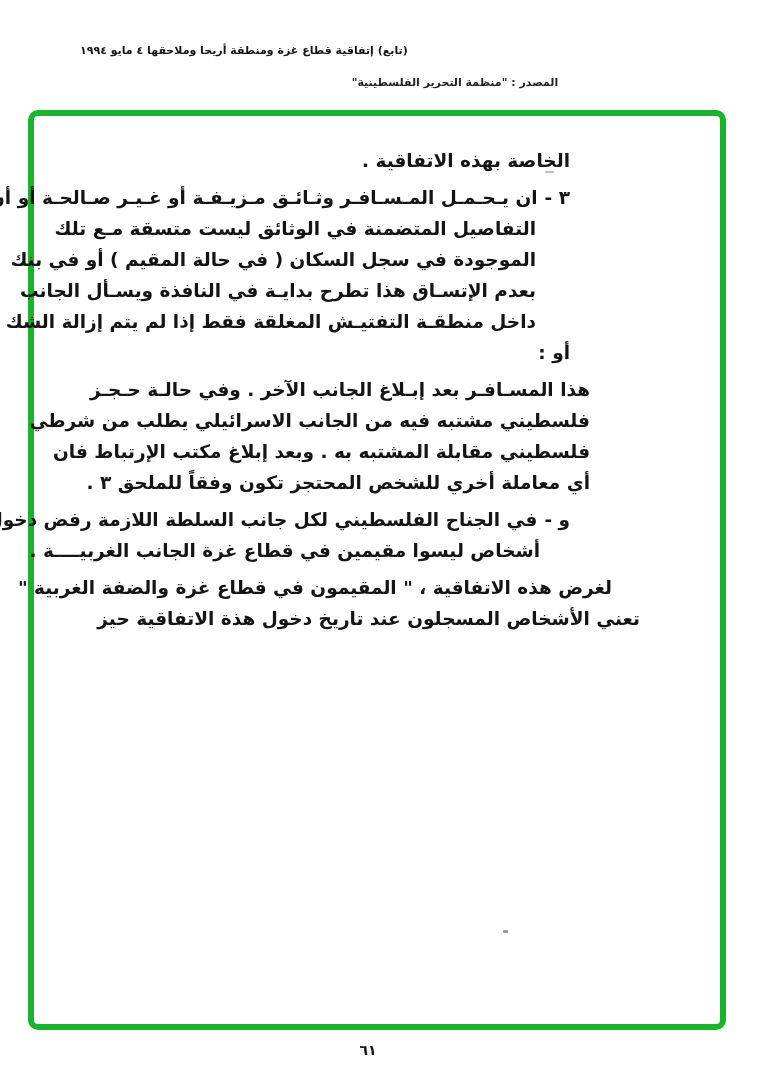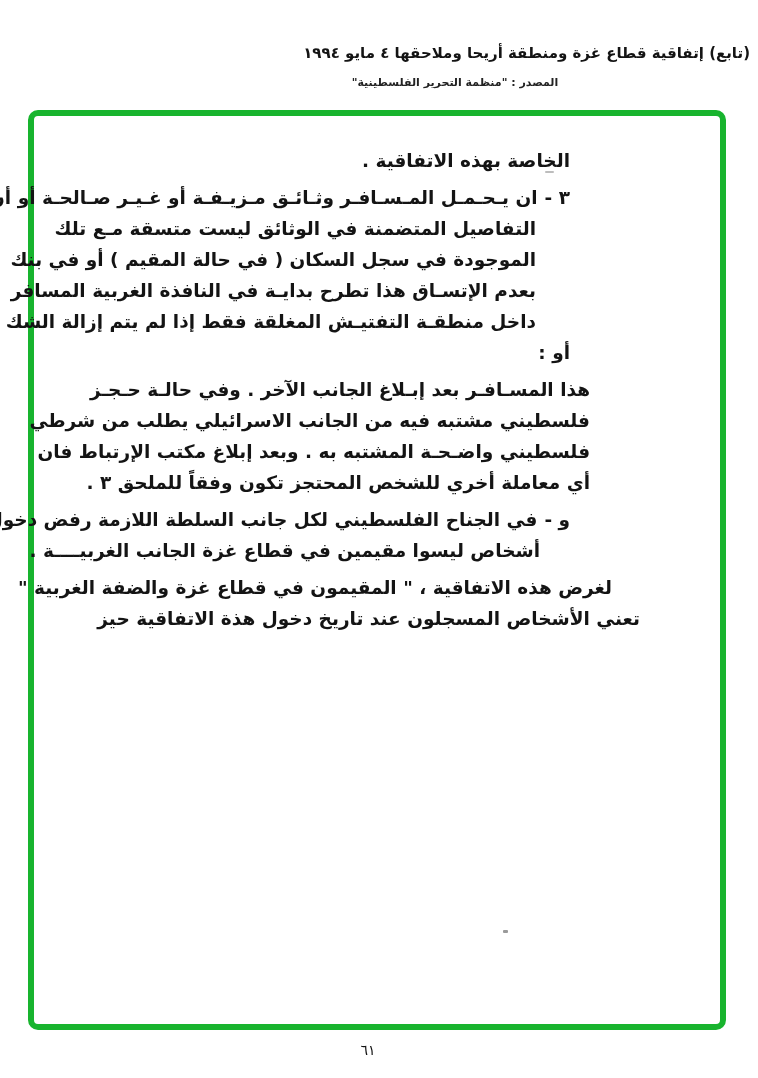--- a/index.html
+++ b/index.html
@@ -3,23 +3,23 @@
 <meta charset="utf-8">
 <style>
   html,body{margin:0;padding:0;}
   body{
     width:758px;height:1078px;position:relative;
     background:#ffffff;overflow:hidden;
     font-family:"DejaVu Sans",sans-serif;
     color:#141414;
   }
   .doc-title{
-    position:absolute;top:44px;left:80px;right:8px;
-    text-align:right;direction:rtl;
-    font-size:15px;font-weight:bold;letter-spacing:0;
+    position:absolute;top:44px;left:80px;right:0;
+    text-align:left;direction:rtl;
+    font-size:11px;font-weight:bold;letter-spacing:0;
   }
   .doc-source{
     position:absolute;top:76px;left:152px;right:0;
     text-align:center;direction:rtl;
     font-size:11px;font-weight:bold;color:#222;
   }
   .frame{
     position:absolute;left:28px;top:110px;
     width:686px;height:908px;
     border:6px solid #18b42e;border-radius:10px;
@@ -31,21 +31,21 @@
     font-size:18.5px;font-weight:bold;line-height:31px;
   }
   .block{margin:0 0 6px 0;}
   .block:last-child{margin-bottom:0;}
   .line{white-space:nowrap;}
   .cont{padding-right:34px;}
   .marker{margin-left:7px;}
   .page-number{
     position:absolute;top:1042px;left:348px;width:40px;
     text-align:center;direction:rtl;
-    font-size:14px;font-weight:normal;
+    font-size:14px;font-weight:bold;
   }
   .artifact{position:absolute;background:#9a9a9a;border-radius:1px;}
 </style>
 </head>
 <body>
 
 <div class="doc-title">(تابع) إتفاقية قطاع غزة ومنطقة أريحا وملاحقها ٤ مايو ١٩٩٤</div>
 <div class="doc-source">المصدر :  "منظمة التحرير الفلسطينية"</div>
 
 <div class="frame"></div>
@@ -56,30 +56,30 @@
     <div class="line">الخاصة بهذه الاتفاقية .</div>
   </div>
 
 
   <div class="block">
     <div class="line">
       <span class="marker">٣ -</span><span>ان يـحـمـل المـسـافـر وثـائـق مـزيـفـة أو غـيـر صـالحـة أو أن</span>
     </div>
     <div class="line cont">التفاصيل المتضمنة في الوثائق ليست متسقة مـع تلك</div>
     <div class="line cont">الموجودة في سجل السكان ( في حالة المقيم ) أو في بنك</div>
-    <div class="line cont">بعدم الإتسـاق هذا تطرح بدايـة في النافذة الغربية المسافر</div>
+    <div class="line cont">بعدم الإتسـاق هذا تطرح بدايـة في النافذة ويسـأل الجانب</div>
     <div class="line cont">داخل منطقـة التفتيـش المغلقة فقط إذا لم يتم إزالة الشك ،</div>
     <div class="line" style="padding-right:0">أو :</div>
   </div>
 
 
   <div class="block" style="margin-right:-20px">
     <div class="line">هذا المسـافـر بعد إبـلاغ الجانب الآخر . وفي حالـة حـجـز</div>
     <div class="line">فلسطيني مشتبه فيه من الجانب الاسرائيلي يطلب من شرطي</div>
-    <div class="line">فلسطيني واضـحـة المشتبه به . وبعد إبلاغ مكتب الإرتباط فان</div>
+    <div class="line">فلسطيني مقابلة المشتبه به . وبعد إبلاغ مكتب الإرتباط فان</div>
     <div class="line">أي معاملة أخري للشخص المحتجز تكون وفقاً للملحق ٣ .</div>
   </div>
 
   <div class="block">
     <div class="line">
       <span class="marker">و -</span><span>في الجناح الفلسطيني لكل جانب السلطة اللازمة رفض دخول</span>
     </div>
     <div class="line" style="padding-right:30px">أشخاص ليسوا مقيمين في قطاع غزة الجانب الغربيــــة .</div>
   </div>
 

